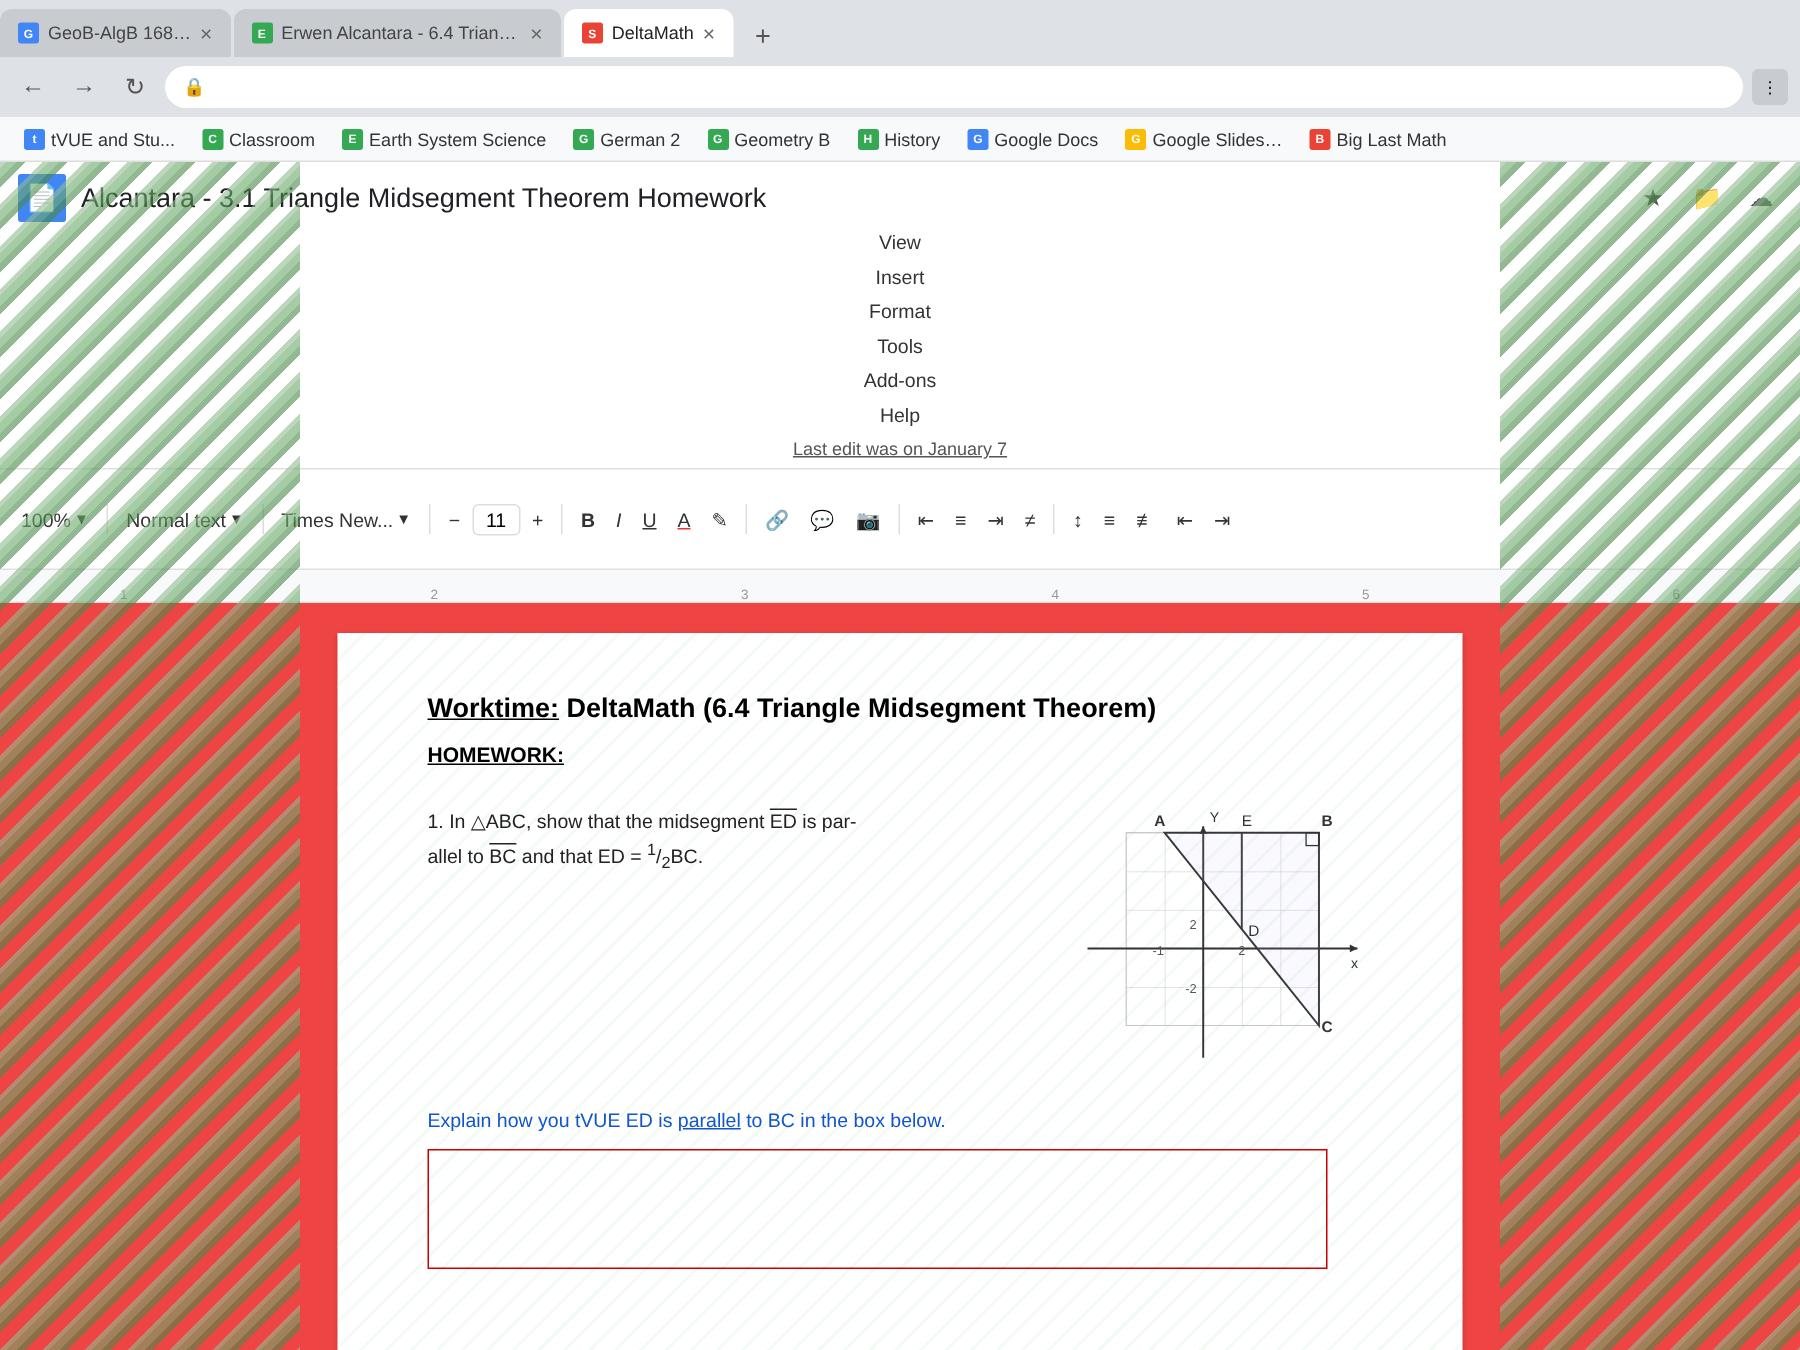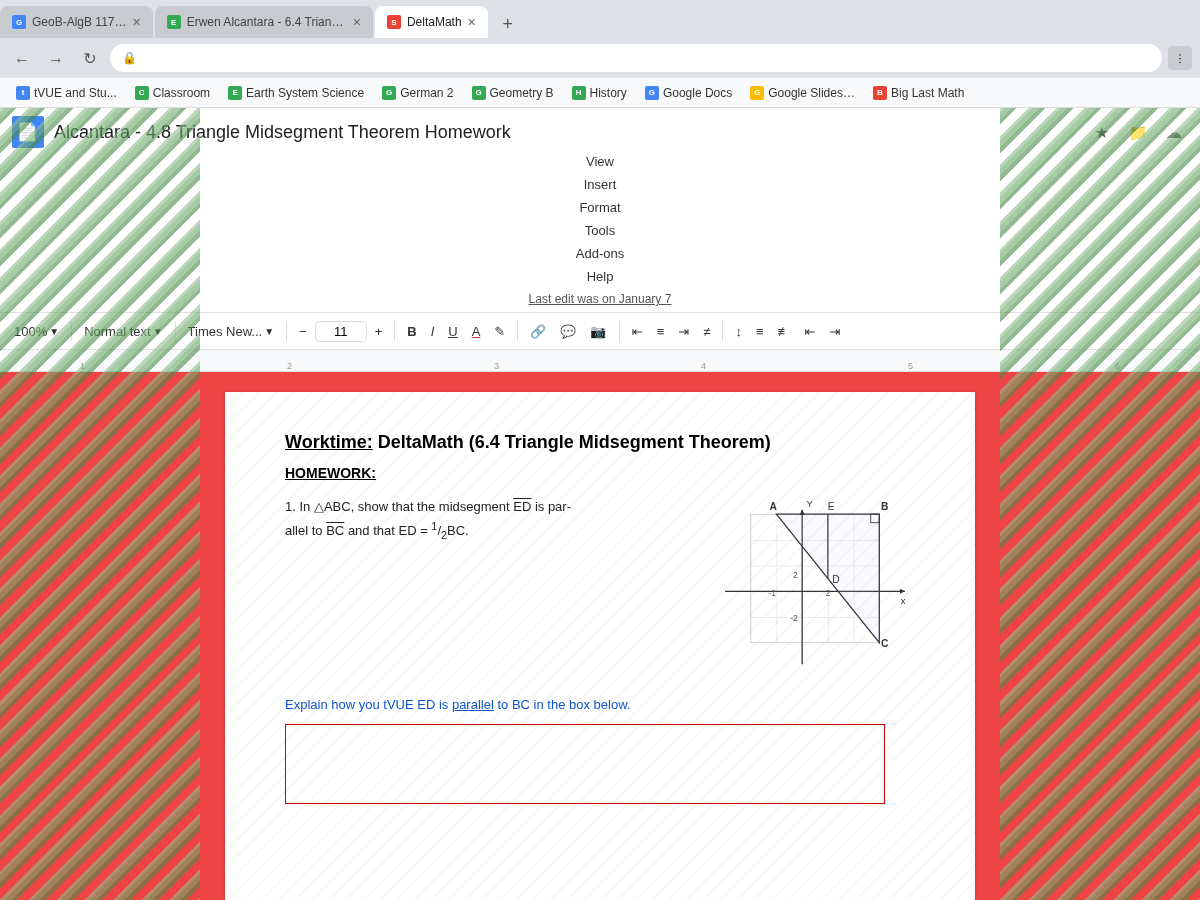--- a/index.html
+++ b/index.html
@@ -44,55 +44,55 @@
     .docs-title { font-size: 20px; font-weight: 400; color: #202124; flex: 1; }
     .docs-title-icons { display: flex; gap: 8px; align-items: center; }
     .docs-icon-btn { width: 28px; height: 28px; display: flex; align-items: center; justify-content: center; border-radius: 50%; cursor: pointer; font-size: 16px; color: #555; }
 
     
     .docs-menu-bar { display: flex; align-items: center; padding: 2px 12px; gap: 0; font-size: 13px; color: #333; flex-direction: column; }
     .menu-item { padding: 4px 10px; border-radius: 4px; cursor: pointer; }
     .last-edit { font-size: 12px; color: #555; padding: 4px 10px; text-decoration: underline; }
 
     
-    .formatting-bar { display: flex; align-items: center; padding: 4px 8px; gap: 2px; border-top: 1px solid #e0e0e0; border-bottom: 1px solid #e0e0e0; background: #fff; flex-wrap: nowrap; overflow: hidden; }
+    .formatting-bar { display: flex; align-items: center; padding: 19px 8px; gap: 2px; border-top: 1px solid #e0e0e0; border-bottom: 1px solid #e0e0e0; background: #fff; flex-wrap: nowrap; overflow: hidden; }
     .fmt-btn { padding: 2px 6px; border-radius: 4px; cursor: pointer; font-size: 13px; color: #333; border: none; background: transparent; display: flex; align-items: center; gap: 2px; white-space: nowrap; height: 28px; }
     .fmt-separator { width: 1px; height: 20px; background: #ddd; margin: 0 4px; }
     .fmt-bold { font-weight: bold; }
     .fmt-italic { font-style: italic; }
     .fmt-underline { text-decoration: underline; }
-    .fmt-number { width: 52px; text-align: center; border: 1px solid #ddd; border-radius: 4px; padding: 2px 4px; font-size: 13px; }
+    .fmt-number { width: 32px; text-align: center; border: 1px solid #ddd; border-radius: 4px; padding: 2px 4px; font-size: 13px; }
 
     
     .ruler { height: 22px; background: #f8f9fa; border-bottom: 1px solid #e0e0e0; position: relative; overflow: hidden; }
 
     
     .document-area { flex: 1; background: #ef4444; overflow-y: auto; display: flex; justify-content: center; padding: 20px 0; }
     .document-page { background: #fff; width: 750px; min-height: 600px; box-shadow: 0 1px 4px rgba(0,0,0,0.2); padding: 40px 60px; position: relative; }
 
     
     .doc-title { font-size: 18px; font-weight: bold; margin-bottom: 12px; color: #000; }
-    .doc-subtitle { font-size: 14px; text-decoration: underline; margin-bottom: 16px; color: #000; font-weight: bold; }
+    .doc-subtitle { font-size: 14px; text-decoration: underline; margin-bottom: 27px; color: #000; font-weight: bold; }
     .doc-problem { font-size: 13px; color: #222; margin-bottom: 8px; line-height: 1.6; }
     .parallel-text { font-size: 13px; color: #1155cc; margin-bottom: 12px; }
     .parallel-text u { color: #1155cc; }
     
     .answer-box { border: 1px solid #c00; min-height: 80px; margin-top: 8px; width: 600px; }
 
     .chevron { font-size: 10px; }
   </style>
 </head>
 <body>
 
 <div class="browser-chrome">
 
   <div class="tab-bar">
     <div class="tab inactive">
       <div class="tab-favicon" style="background:#4285f4;border-radius:2px;display:flex;align-items:center;justify-content:center;color:white;font-size:8px;font-weight:bold;">G</div>
-      <span class="tab-title">GeoB-AlgB 117…</span>
+      <span class="tab-title">GeoB-AlgB 168…</span>
       <span class="tab-close">×</span>
     </div>
     <div class="tab inactive">
       <div class="tab-favicon" style="background:#34a853;border-radius:2px;display:flex;align-items:center;justify-content:center;color:white;font-size:8px;font-weight:bold;">E</div>
       <span class="tab-title">Erwen Alcantara - 6.4 Triangle Mi</span>
       <span class="tab-close">×</span>
     </div>
     <div class="tab active">
       <div class="tab-favicon" style="background:#ea4335;border-radius:2px;display:flex;align-items:center;justify-content:center;color:white;font-size:8px;font-weight:bold;">S</div>
       <span class="tab-title">DeltaMath</span>
@@ -150,21 +150,21 @@
       <div class="bookmark-favicon red">B</div>
       <span>Big Last Math</span>
     </div>
   </div>
 </div>
 
 <div class="docs-app">
 
   <div class="docs-title-bar">
     <div style="width:32px;height:32px;background:#4285f4;border-radius:2px;display:flex;align-items:center;justify-content:center;color:white;font-size:18px;font-weight:bold;flex-shrink:0;">📄</div>
-    <span class="docs-title" style="font-size:18px;">Alcantara - 4.8 Triangle Midsegment Theorem Homework</span>
+    <span class="docs-title" style="font-size:18px;">Alcantara - 3.1 Triangle Midsegment Theorem Homework</span>
     <div class="docs-title-icons">
       <div class="docs-icon-btn">★</div>
       <div class="docs-icon-btn">📁</div>
       <div class="docs-icon-btn">☁</div>
     </div>
   </div>
 
   <div class="docs-menu-bar">
     <span class="menu-item">View</span>
     <span class="menu-item">Insert</span>

